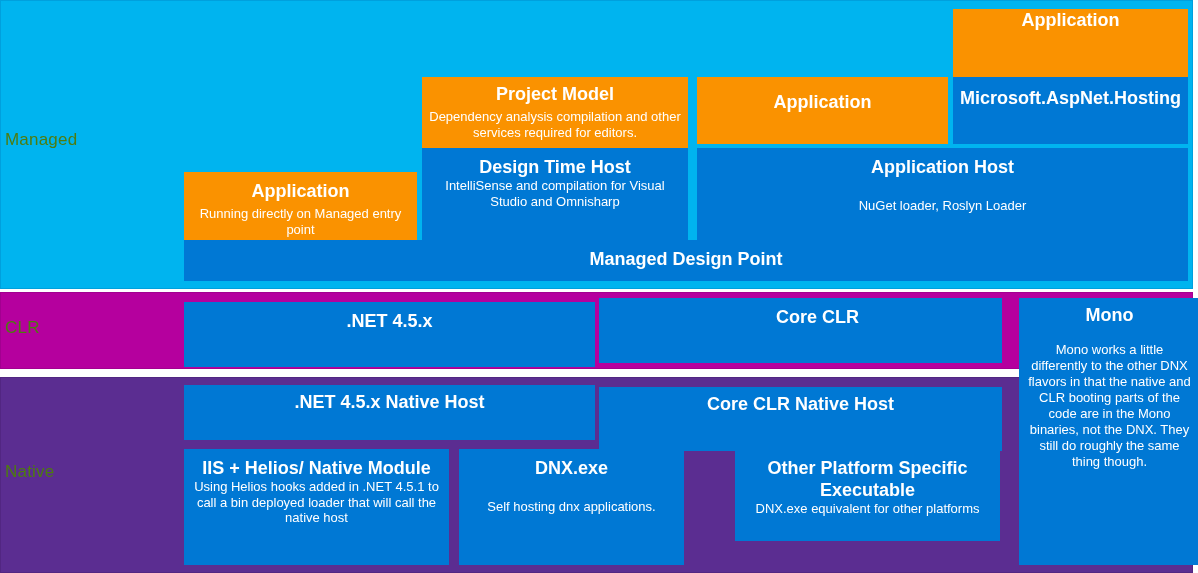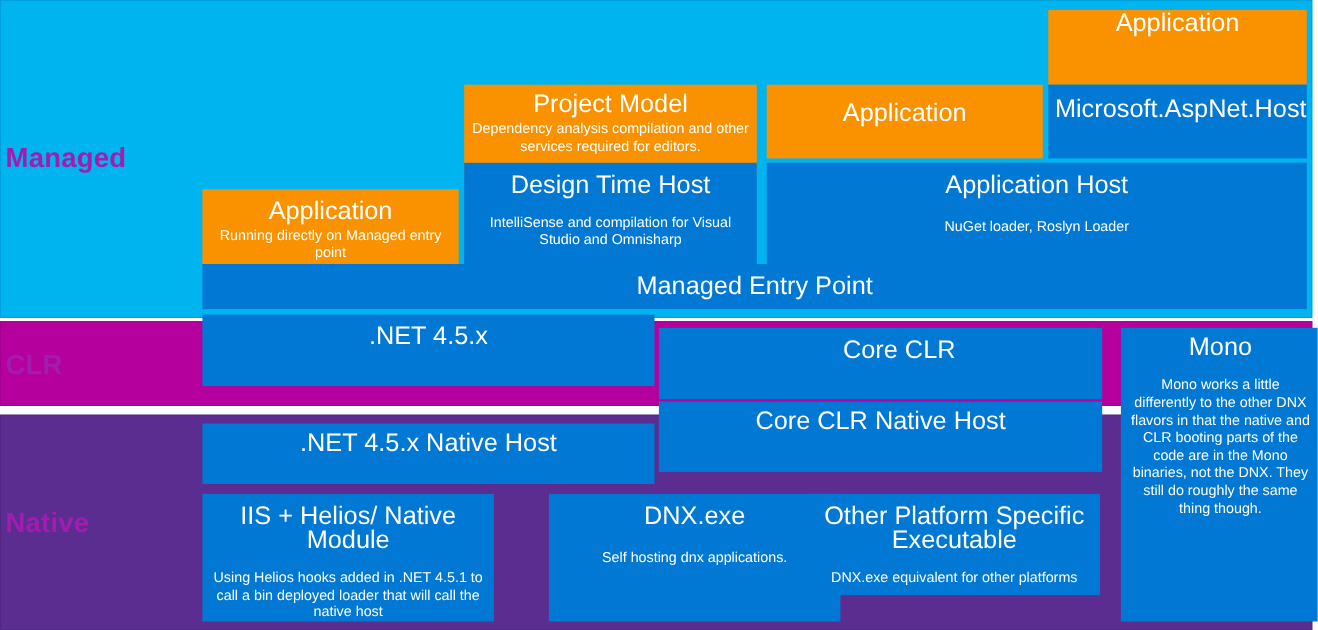--- a/index.html
+++ b/index.html
@@ -17,83 +17,83 @@
 
   
   .band{position:absolute;left:0;}
   .band-managed{top:0;   height:289px; width:1193px; background:#00B4EF; border:1px solid #00A0DD;box-sizing:border-box;}
   .band-clr    {top:292px;height:77px;  width:1193px; background:#B5009E; border:1px solid #A30090;box-sizing:border-box;}
   .band-native {top:377px;height:196px; width:1193px; background:#5B2D91; border:1px solid #522682;box-sizing:border-box;}
 
   
   .band-title{
     position:absolute;
-    color:#a21caf;
-    font-size:25px;
-    font-weight:700;
+    color:#4d7c0f;
+    font-size:17px;
+    font-weight:400;
     letter-spacing:.2px;
     white-space:nowrap;
   }
   .t-managed{left:5px;  top:130px;}
   .t-clr    {left:5px;  top:318px;}
   .t-native {left:5px;  top:462px;}
 
   
   .box{
     position:absolute;
     box-sizing:border-box;
     color:#ffffff;
     text-align:center;
     overflow:hidden;
   }
   .box.blue  {background:#0078D4;}
   .box.orange{background:#FA9200;}
 
   .box .hd{
     display:block;
-    font-size:23px;
+    font-size:18px;
     line-height:22px;
-    font-weight:400;
+    font-weight:700;
     padding:0 6px;
   }
   .box .sub{
     display:block;
     font-size:13px;
     line-height:15.5px;
     font-weight:400;
     padding:0 7px;
   }
 
   
   .pad-top-6  .hd{margin-top:6px;}
   .pad-top-8  .hd{margin-top:8px;}
   .pad-top-10 .hd{margin-top:10px;}
   .pad-top-14 .hd{margin-top:14px;}
   .gap-4  .sub{margin-top:4px;}
-  .gap-16 .sub{margin-top:16px;}
+  .gap-16 .sub{margin-top:0;}
   .gap-20 .sub{margin-top:20px;}
 
   
   #app-top        {left:953px; top:9px;   width:235px; height:68px;}
   #project-model  {left:422px; top:77px;  width:266px; height:84px;}
   #app-mid        {left:697px; top:77px;  width:251px; height:67px;}
   #aspnet-hosting {left:953px; top:77px;  width:235px; height:67px;}
   #app-left       {left:184px; top:172px; width:233px; height:68px;}
   #design-host    {left:422px; top:148px; width:266px; height:92px;}
   #app-host       {left:697px; top:148px; width:491px; height:92px;}
   #managed-entry  {left:184px; top:240px; width:1004px;height:41px;}
 
-  #net45          {left:184px; top:286px; width:411px; height:65px;}
+  #net45          {left:184px; top:302px; width:411px; height:65px;}
   #core-clr       {left:599px; top:298px; width:403px; height:65px;padding-left:34px;}
   #mono           {left:1007px;top:298px; width:181px; height:267px;margin-left:12px;}
 
   #net45-native   {left:184px; top:385px; width:411px; height:55px;}
-  #core-clr-native{left:599px; top:365px; width:403px; height:64px;}
+  #core-clr-native{left:599px; top:387px; width:403px; height:64px;}
   #iis-helios     {left:184px; top:449px; width:265px; height:116px;}
-  #dnx-exe        {left:459px; top:449px; width:265px; height:116px;margin-left:40px;}
+  #dnx-exe        {left:459px; top:449px; width:225px; height:116px;}
   #other-platform {left:735px; top:449px; width:265px; height:92px;}
 
   #managed-entry .hd{margin-top:8px;}
   #net45 .hd, #core-clr .hd{margin-top:8px;}
   #net45-native .hd, #core-clr-native .hd{margin-top:6px;}
   #mono .hd{margin-top:6px;}
   #mono .sub{margin-top:16px;line-height:16px;}
 </style>
 </head>
 <body>
@@ -129,21 +129,21 @@
     <span class="hd">Design Time Host</span>
     <span class="sub">IntelliSense and compilation for Visual Studio and Omnisharp</span>
   </div>
 
   <div class="box blue pad-top-8 gap-20" id="app-host">
     <span class="hd">Application Host</span>
     <span class="sub">NuGet loader, Roslyn Loader</span>
   </div>
 
   <div class="box blue" id="managed-entry">
-    <span class="hd">Managed Entry Point</span>
+    <span class="hd">Managed Design Point</span>
   </div>
 
   <div class="band band-clr"></div>
   <div class="band-title t-clr">CLR</div>
 
   <div class="box blue" id="net45">
     <span class="hd">.NET 4.5.x</span>
   </div>
 
   <div class="box blue" id="core-clr">

